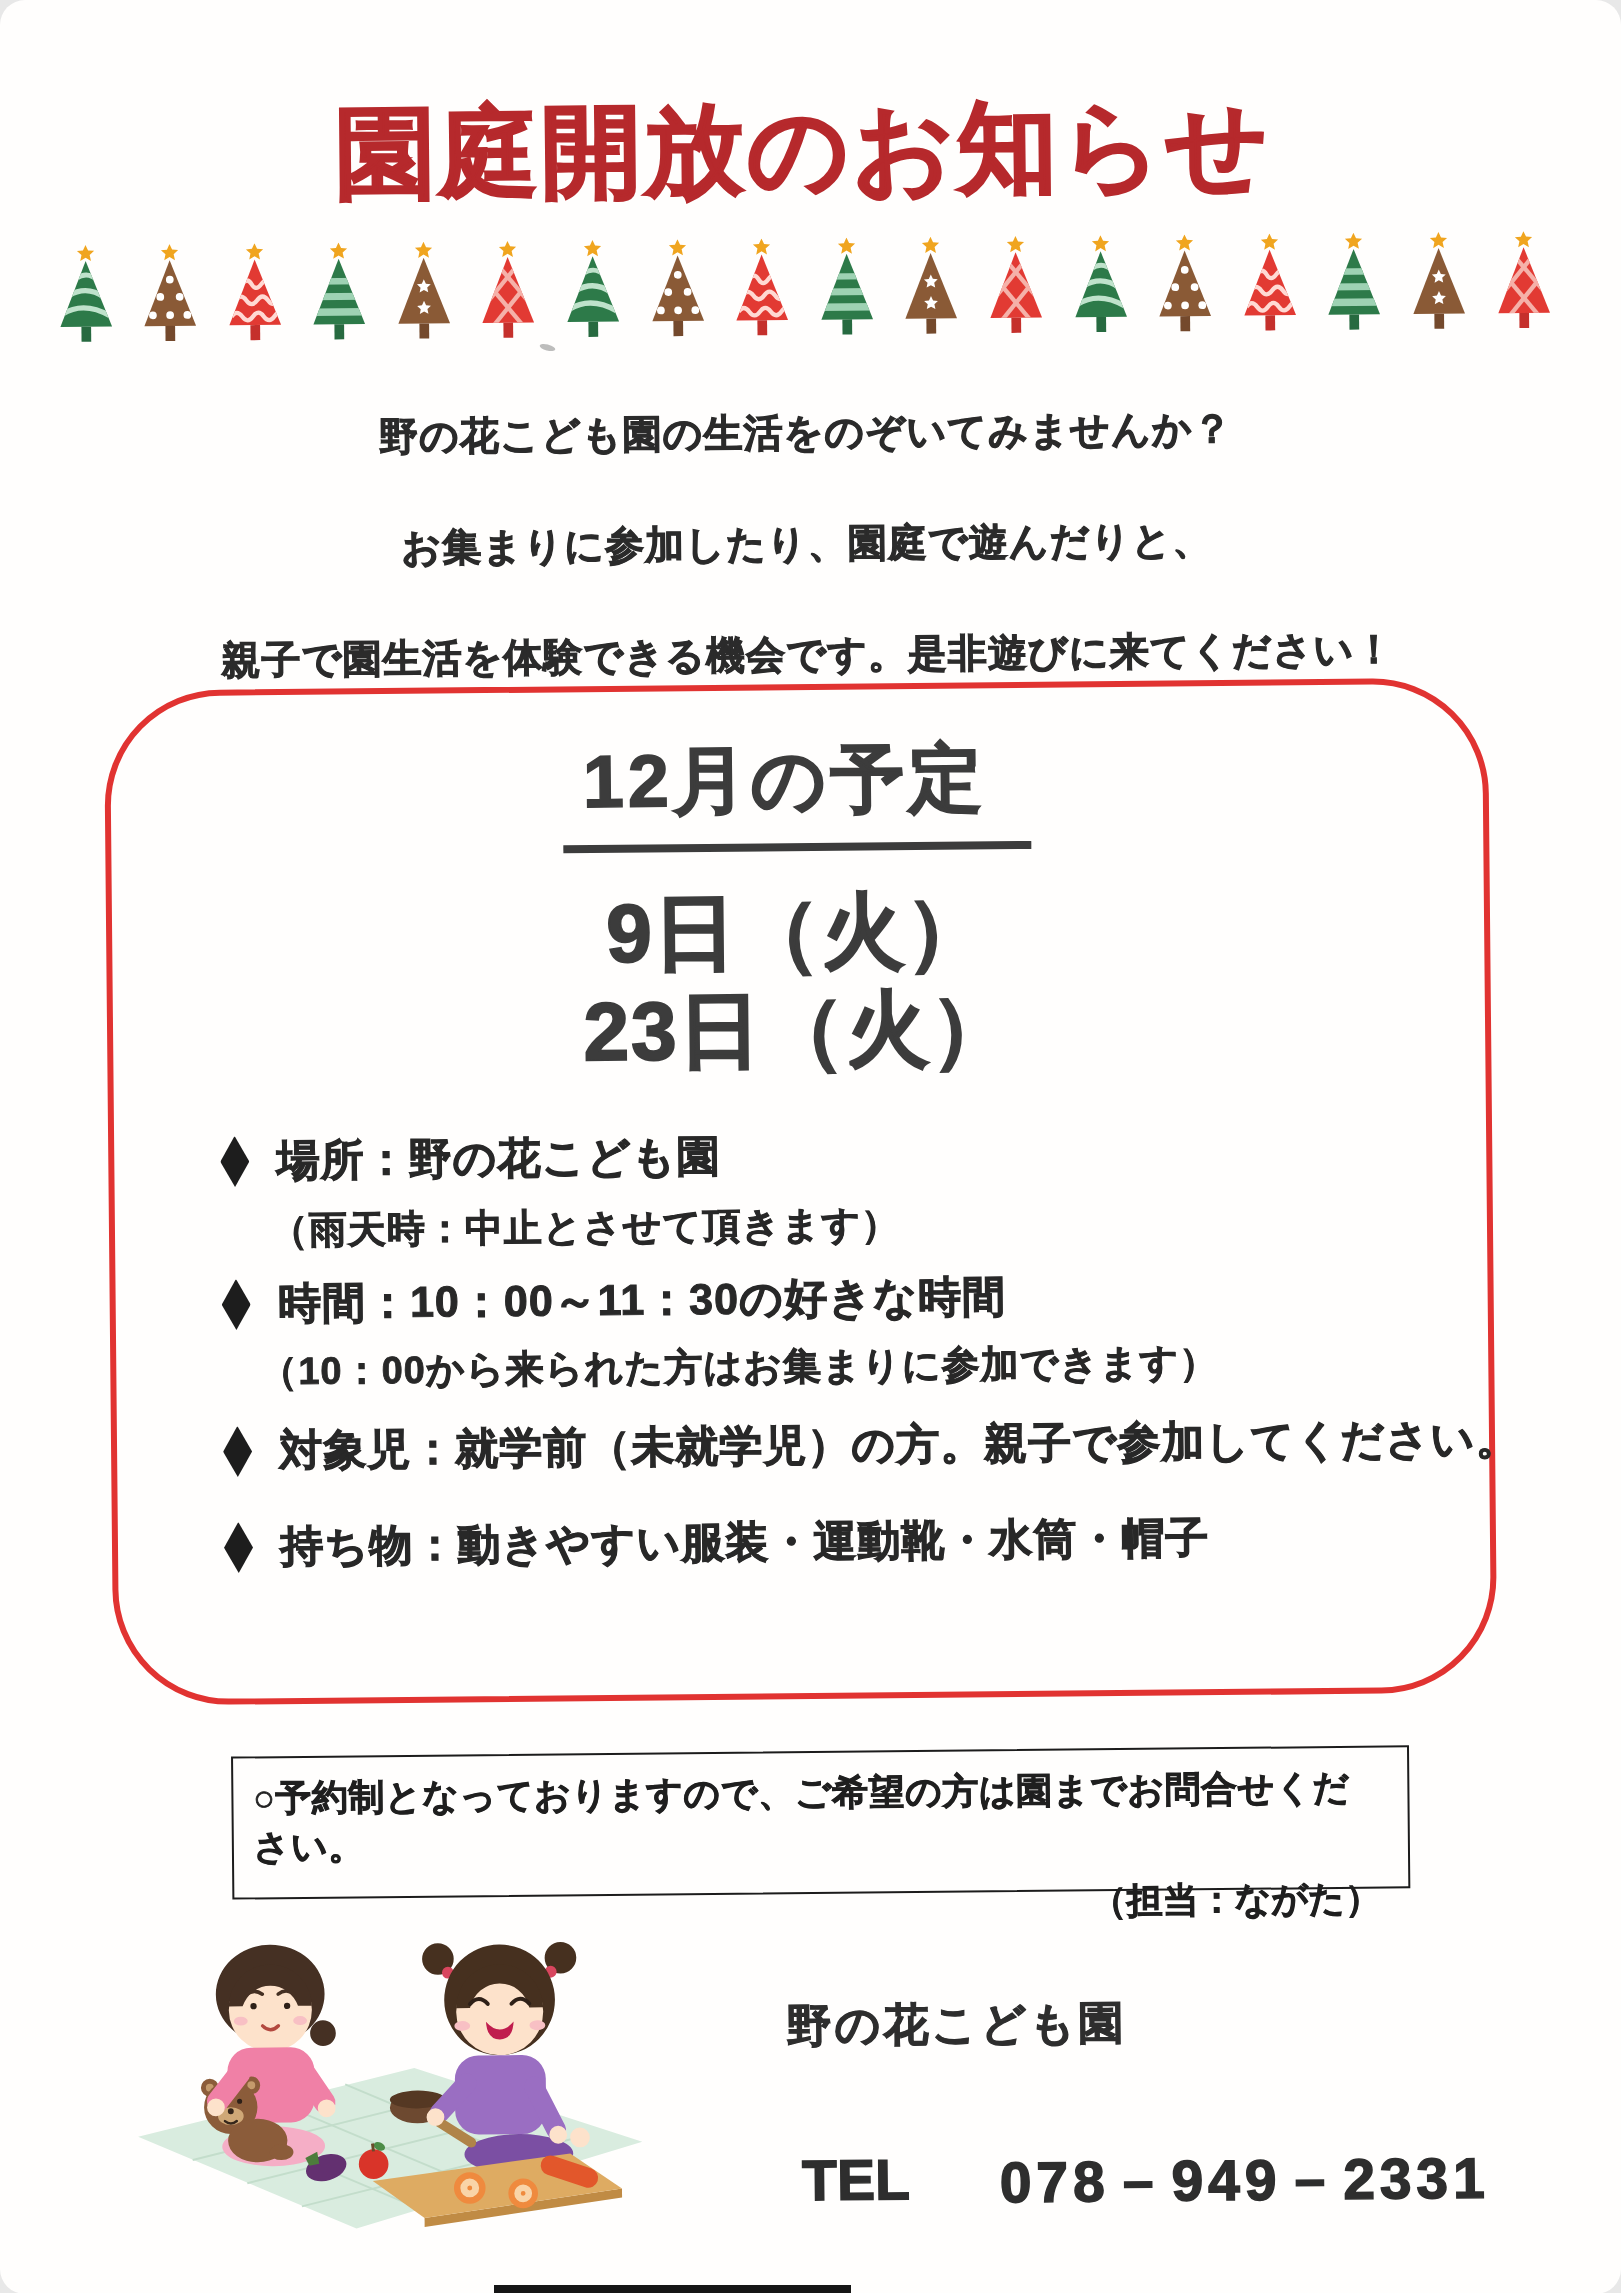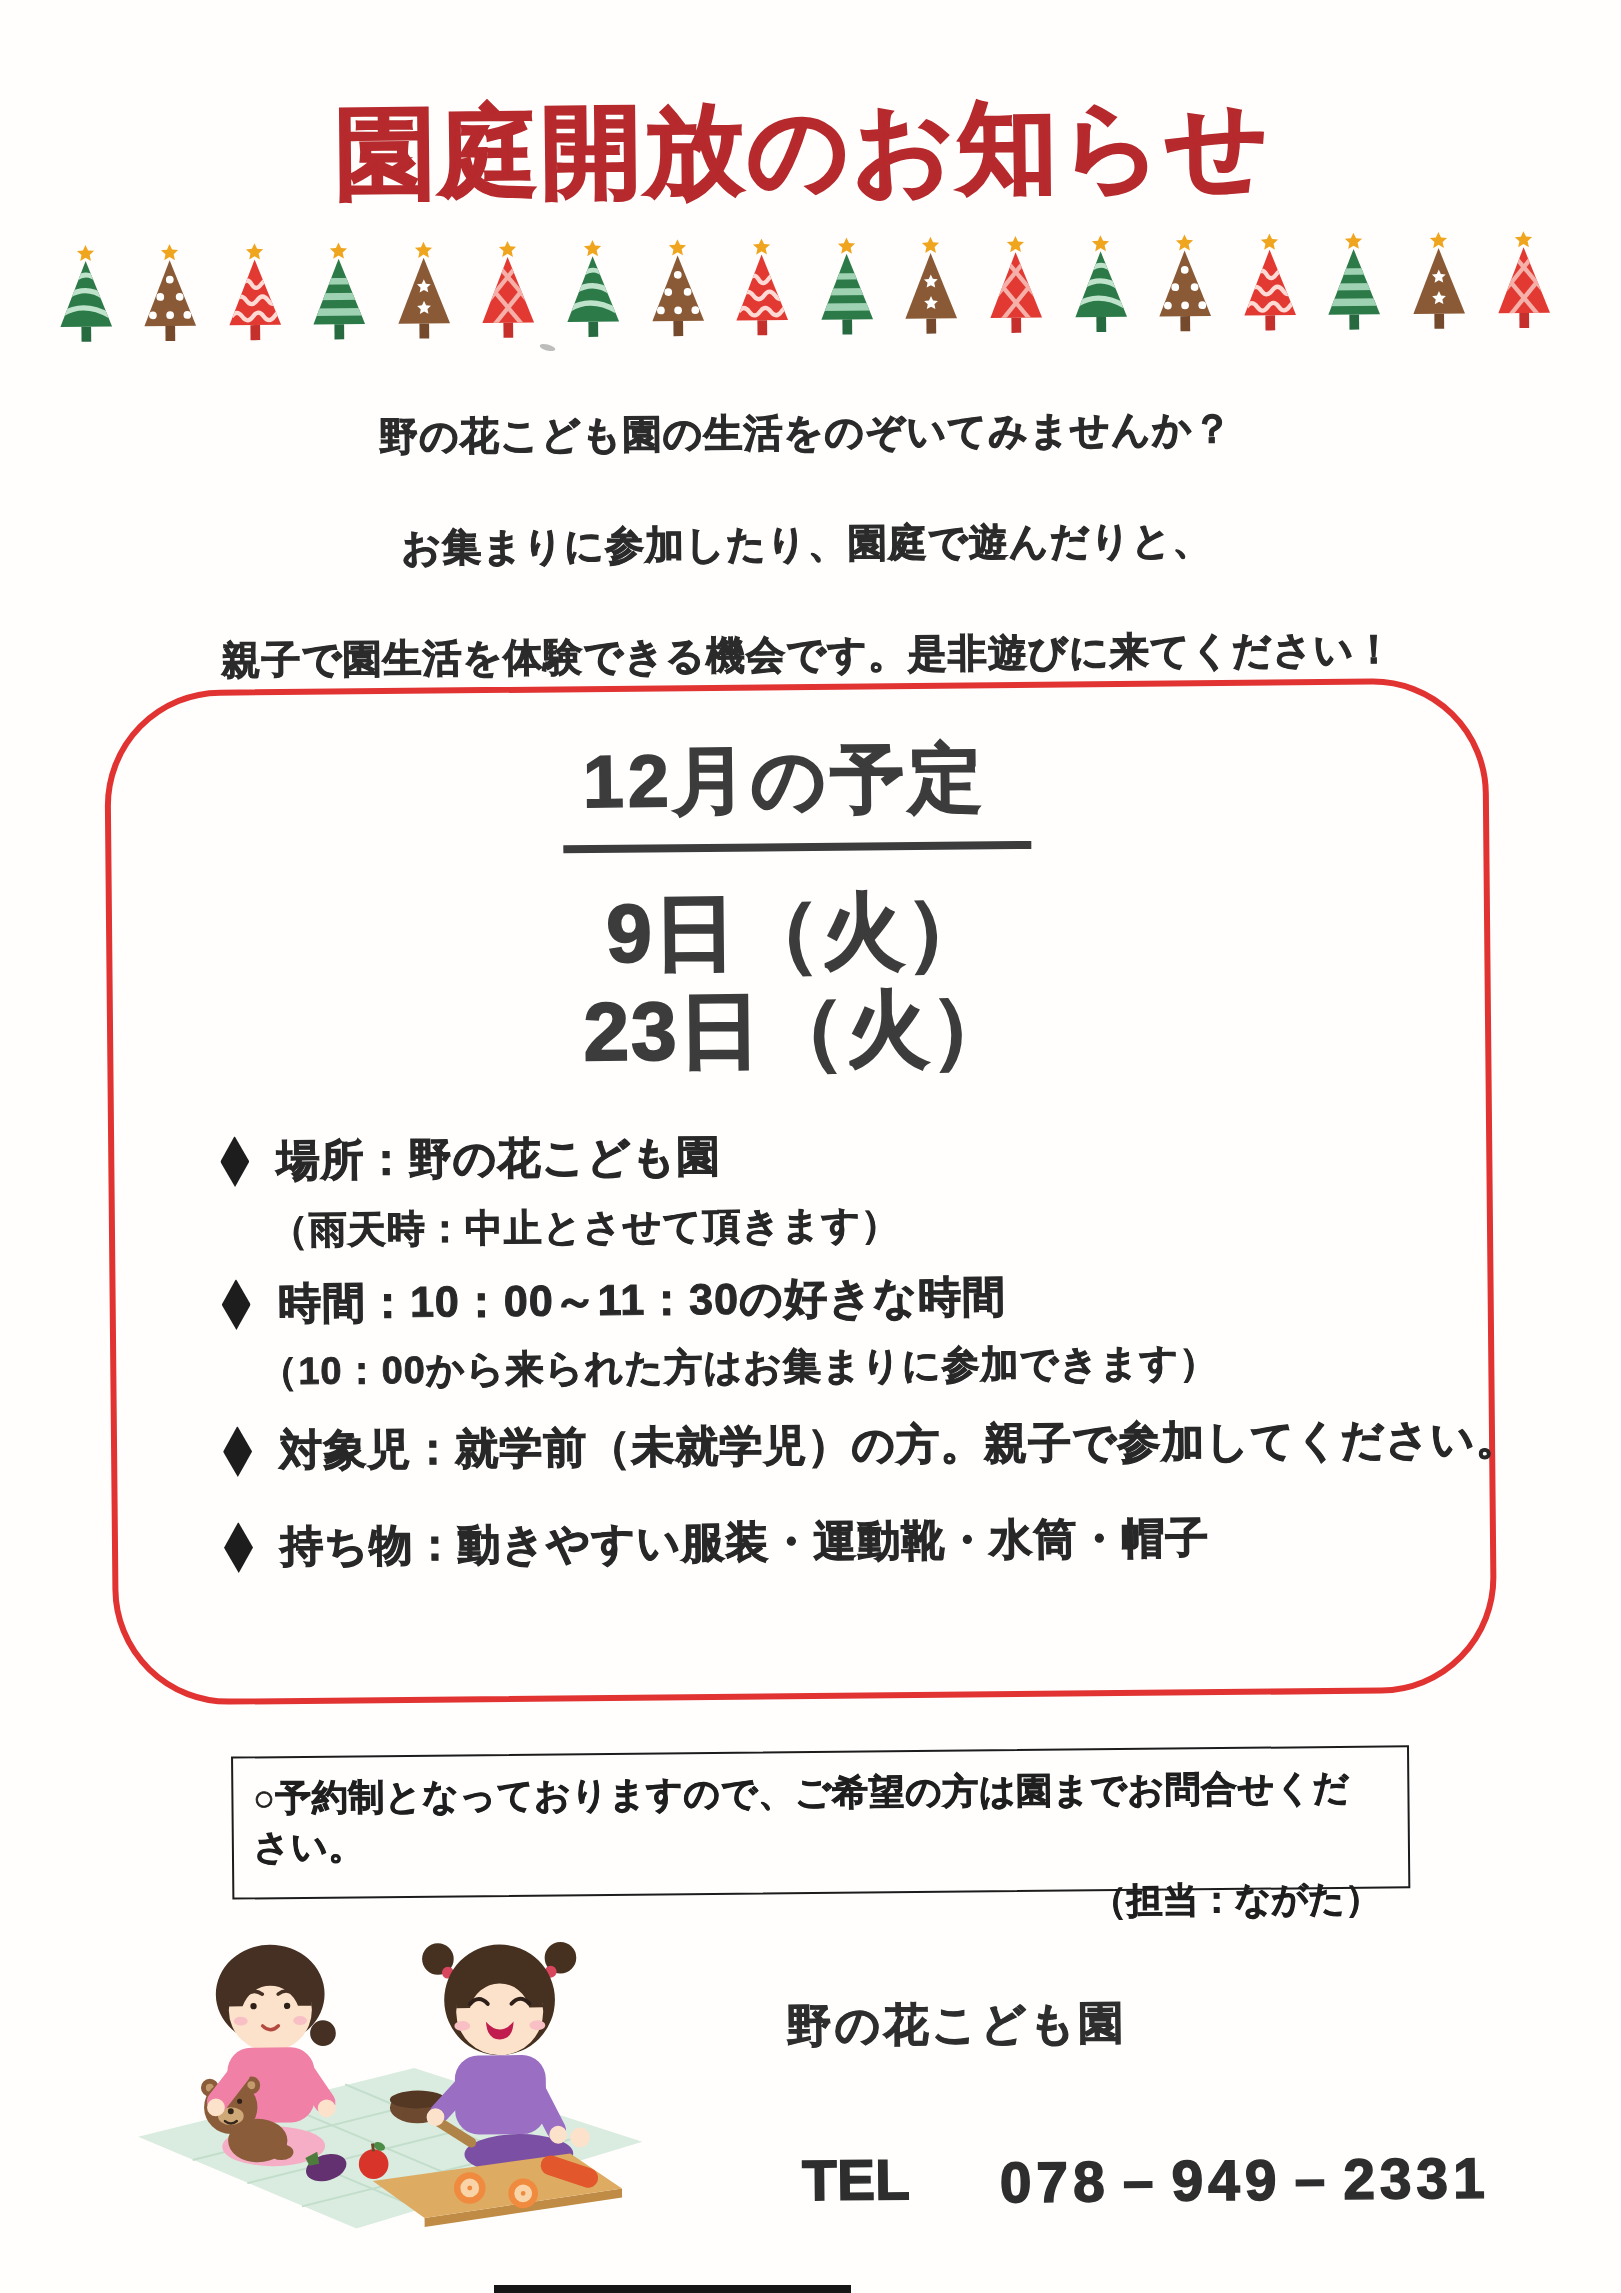--- a/index.html
+++ b/index.html
@@ -1,19 +1,20 @@
 <!DOCTYPE html>
 <html><head>
 <meta charset="utf-8">
 <style>
   html,body { margin:0; padding:0; background:#e8e8e8; }
   .page {
     position:relative; width:1621px; height:2294px; margin:0 auto;
     background:#fffefd; overflow:hidden;
     font-family:"Liberation Sans","DejaVu Sans",sans-serif;
+    border-radius:25px;
   }
   .tilt { position:absolute; inset:0; transform:rotate(-0.55deg); transform-origin:50% 40%; }
 
   .title {
     position:absolute; top:84px; left:0; width:100%; text-align:center;
     font-size:100px; font-weight:900; color:#b6292c; letter-spacing:2.9px;
     -webkit-text-stroke:2px #b6292c;
   }
 
   .tree-row {

